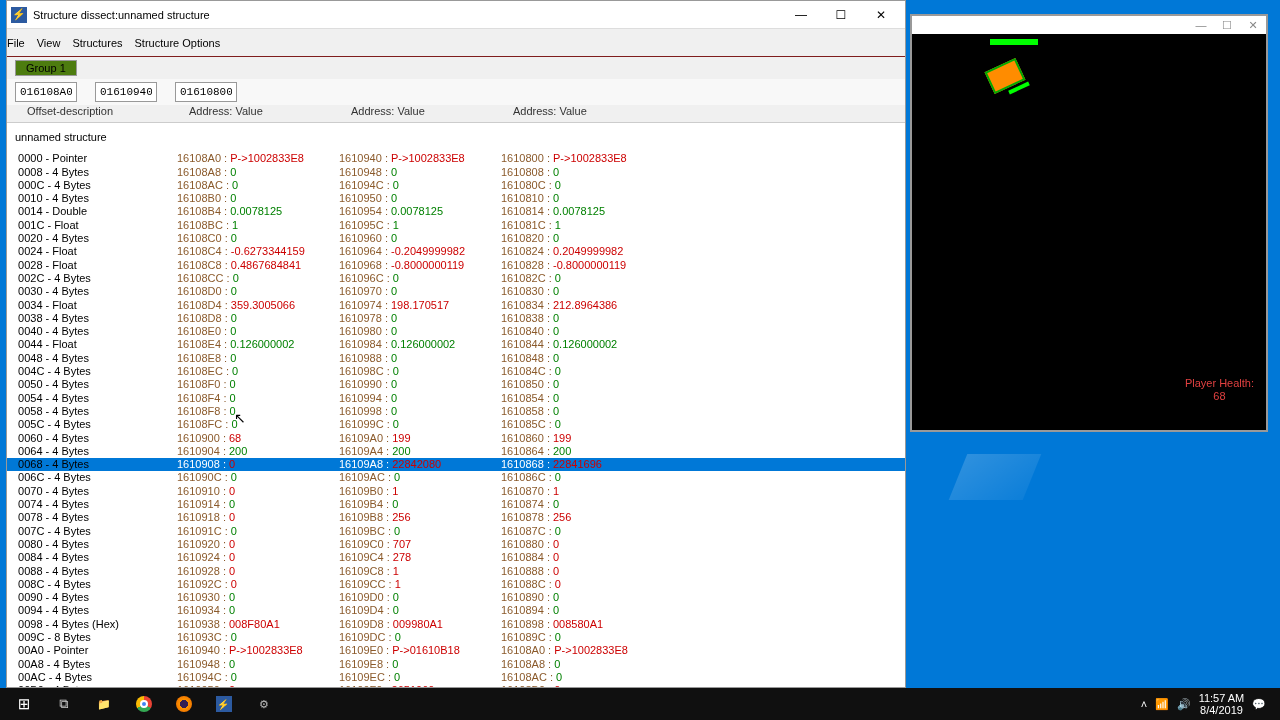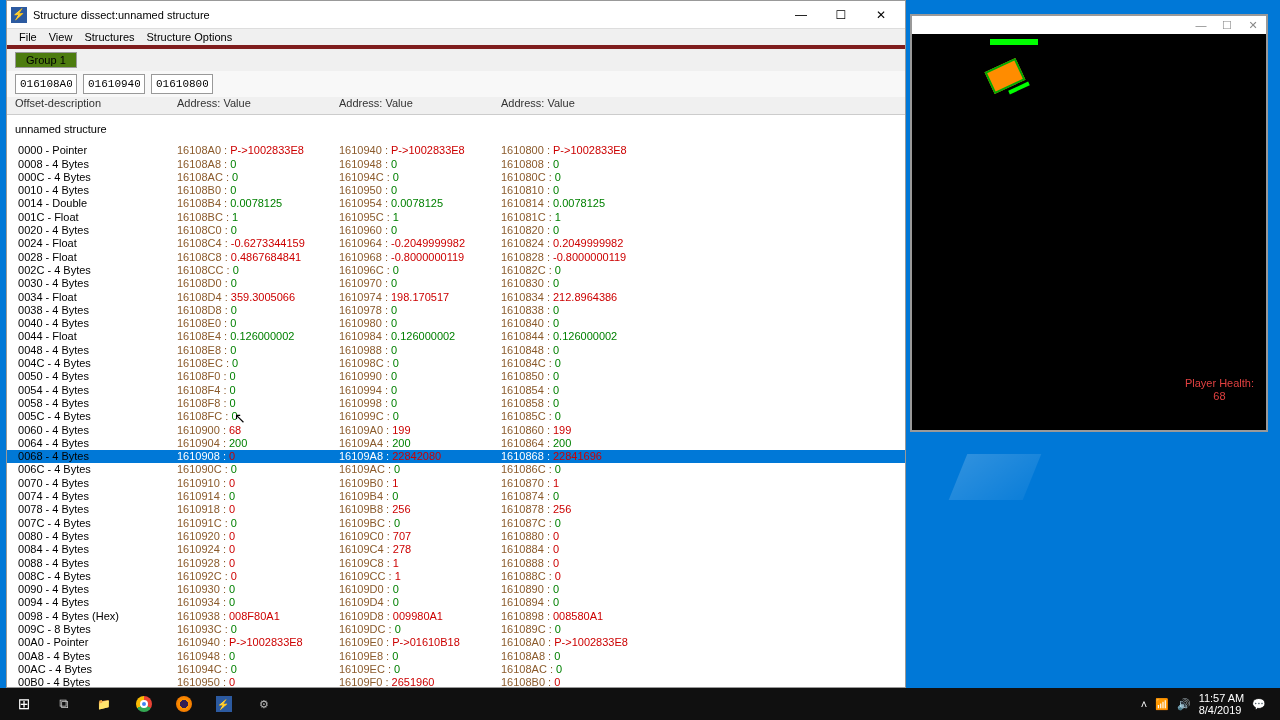--- a/index.html
+++ b/index.html
@@ -2,27 +2,27 @@
 <html><head>
 <meta charset="utf-8">
 <style>
 *{margin:0;padding:0;box-sizing:border-box;font-family:"Segoe UI",Tahoma,sans-serif;font-size:11px}
 body{width:1280px;height:720px;background:#0078d7;overflow:hidden;position:relative}
 .main-window{position:absolute;left:6px;top:0;width:900px;height:688px;background:#fff;border:1px solid #999;display:flex;flex-direction:column}
 .titlebar{height:28px;background:#fff;display:flex;align-items:center;padding:0 4px;border-bottom:1px solid #ddd}
 .titlebar .iconbox{width:16px;height:16px;background:#2c5aa0;margin-right:6px;display:flex;align-items:center;justify-content:center;color:#fff;font-weight:bold}
 .titlebar .title{flex:1;color:#000}
 .titlebar .ctl{width:40px;height:100%;display:flex;align-items:center;justify-content:center;color:#000;font-size:12px}
-.menubar{height:20px;display:flex;align-items:center;padding:0 12px;gap:12px;background:#f0f0f0;border-bottom:4px solid #7f1d1d}
+.menubar{height:28px;display:flex;align-items:center;padding:0 0;gap:12px;background:#f0f0f0;border-bottom:1px solid #7f1d1d}
 .menubar span{color:#000;cursor:default}
 .grouprow{height:22px;display:flex;align-items:center;padding:2px 8px;background:#f0f0f0}
 .grouprow .grp{border:1px solid #999;background:#4d7c0f;padding:1px 10px}
-.addrrow{height:26px;display:flex;align-items:center;padding:2px 8px;background:#f8f8f8;gap:6px}
+.addrrow{height:26px;display:flex;align-items:center;padding:2px 8px;background:#f8f8f8;gap:18px}
 .addrrow input{width:62px;height:20px;border:1px solid #999;padding:0 4px;font-family:"Courier New",monospace;font-size:11px}
-.headers{height:18px;display:flex;padding:0 8px;background:#f0f0f0;border-bottom:1px solid #ccc;color:#333}
+.headers{height:18px;display:flex;padding:0 20px;background:#f0f0f0;border-bottom:1px solid #ccc;color:#333}
 .headers .h0{width:162px}
 .headers .h1{width:162px}
 .headers .h2{width:162px}
 .databody{flex:1;overflow-y:scroll;overflow-x:hidden;font-family:"Courier New",monospace;font-size:11.5px;line-height:13.3px}
 .structname{padding:8px 8px;color:#000}
 .row{display:flex;padding:0 8px;white-space:pre}
 .row .c0{width:162px;color:#000}
 .row .c1,.row .c2,.row .c3{width:162px}
 .row.sel{background:#0078d7;color:#fff}
 .row.sel .addr,.row.sel .val{color:#fff}
@@ -37,21 +37,21 @@
 .sprite{position:absolute;top:20px;left:66px;width:60px;height:50px}
 .sprite .body{position:absolute;width:34px;height:24px;background:#ff8c00;border:2px solid #0a0;transform:rotate(-25deg);left:10px;top:10px}
 .sprite .gun{position:absolute;width:22px;height:4px;background:#0f0;left:30px;top:32px;transform:rotate(-25deg)}
 .healthtext{position:absolute;right:12px;bottom:28px;color:#e04040;font-size:14px;font-family:Arial;text-align:center}
 .healthtext .num{display:block}
 .desktop-accent{position:absolute;right:248px;bottom:220px;width:74px;height:46px;background:linear-gradient(135deg,rgba(255,255,255,.18),rgba(255,255,255,.05));transform:skewX(-22deg)}
 .taskbar{position:absolute;left:0;bottom:0;width:100%;height:32px;background:#101010;display:flex;align-items:center;padding:0 4px}
 .taskbar .tb{width:40px;height:100%;display:flex;align-items:center;justify-content:center}
 .taskbar .start{color:#fff;font-size:15px}
 .taskbar .tray{margin-left:auto;display:flex;align-items:center;gap:8px;color:#fff;padding:0 10px;font-size:10px}
-.taskbar .tray .clock{text-align:left;line-height:1.1}
+.taskbar .tray .clock{text-align:center;line-height:1.1}
 .taskbar .taskv{color:#ccc;font-size:13px}
 .taskbar .folder{color:#f0c551}
 .taskbar .chrome{width:16px;height:16px;border-radius:50%;background:conic-gradient(#ea4335 0 120deg,#34a853 120deg 240deg,#fbbc05 240deg 360deg);position:relative}
 .taskbar .chrome:after{content:"";position:absolute;inset:4px;border-radius:50%;background:#4285f4;border:2px solid #fff}
 .taskbar .ff{width:16px;height:16px;border-radius:50%;background:radial-gradient(circle,#331e54 35%,#ff9500 36%,#e66000 100%)}
 .taskbar .ce{width:16px;height:16px;background:#2c5aa0;display:flex;align-items:center;justify-content:center;color:#fff;font-weight:bold;font-size:10px}
 .taskbar .gear{color:#bbb}
 .cursor{position:absolute;left:234px;top:410px;font-size:14px;color:#000;pointer-events:none;z-index:100}
 </style>
 </head>

